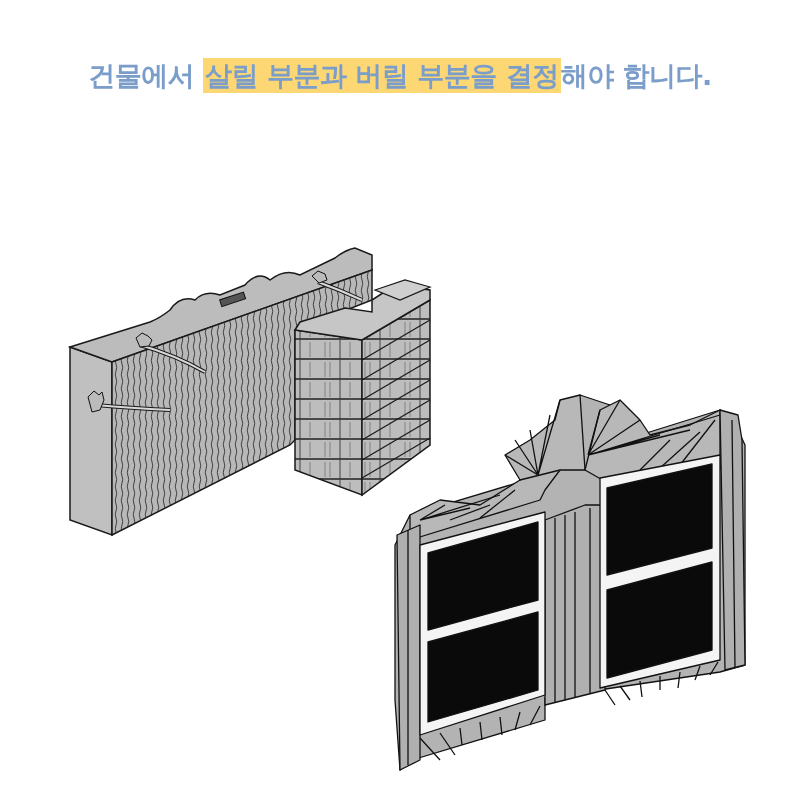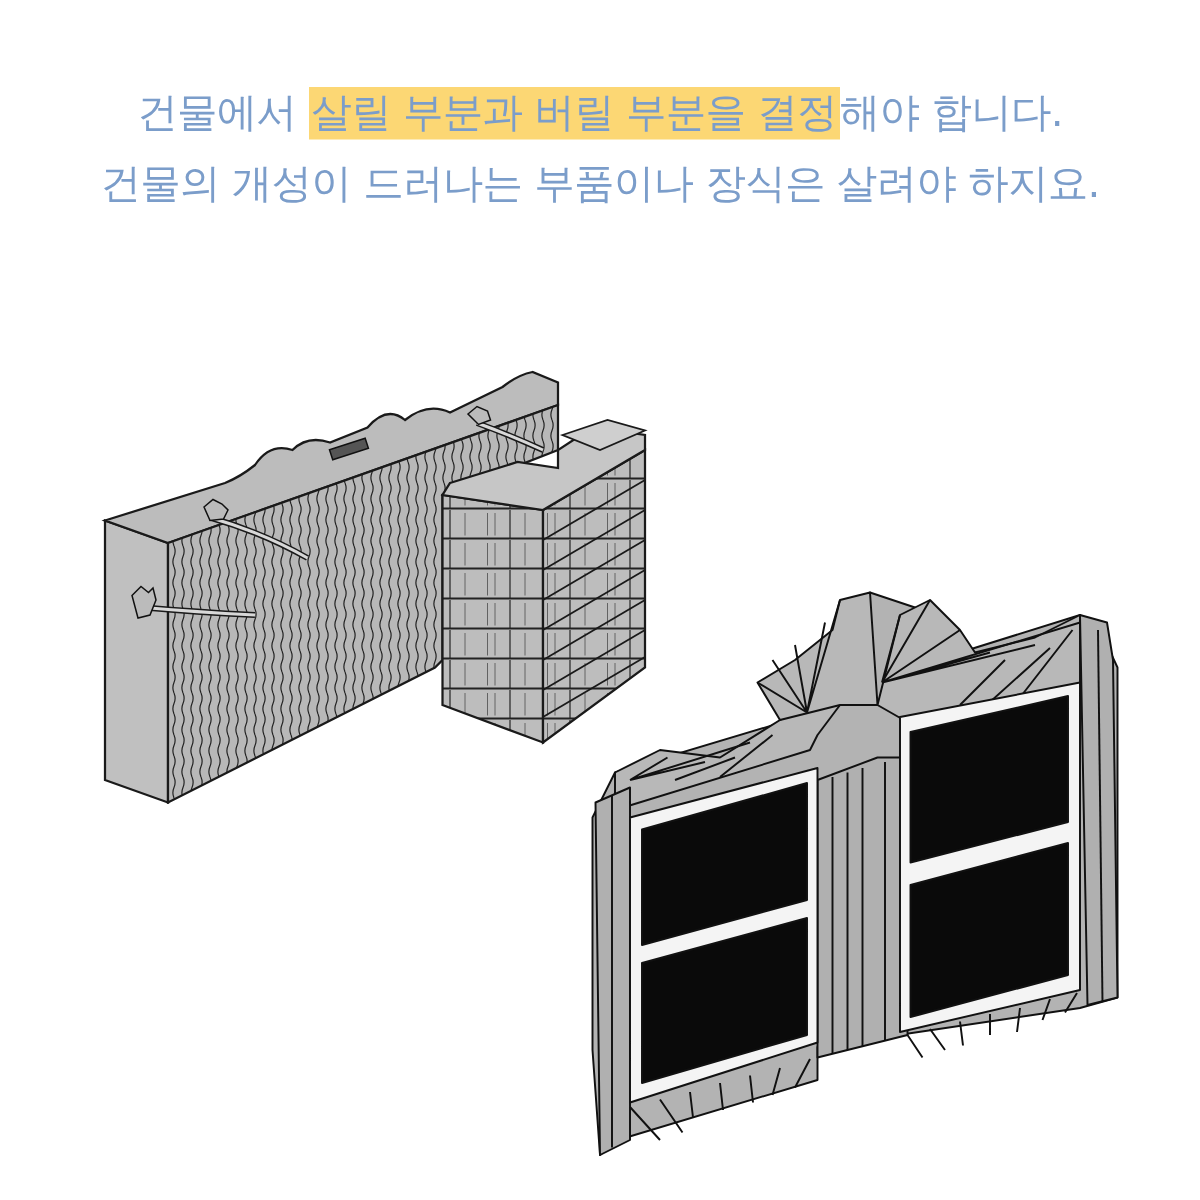--- a/index.html
+++ b/index.html
@@ -1,36 +1,35 @@
 <!DOCTYPE html>
 <html><head>
   <meta charset="utf-8">
   <style>
     html, body { margin: 0; padding: 0; background: #ffffff; }
     body { width: 800px; height: 800px; position: relative; overflow: hidden; }
     .caption {
       position: absolute; left: 0; top: 52px; width: 800px;
       text-align: center;
       font-family: "DejaVu Sans", sans-serif;
-      font-weight: normal;
+      font-weight: bold;
       font-size: 27px;
       line-height: 47px;
       color: #7b9dca;
       letter-spacing: -0.5px;
     }
     .caption .line { display: block; white-space: nowrap; }
     .caption .hl { background: #fcd774; padding: 2px 2px; }
     svg.art { position: absolute; left: 0; top: 0; }
   </style>
 </head>
 <body>
 
 <div class="caption">
   <span class="line"><span>건물에서 </span><span class="hl">살릴 부분과 버릴 부분을 결정</span><span>해야 합니다.</span></span>
-  <span class="line">건물의 개성이 드러나는 부품이나 장식은 살려야 하지요.</span>
 </div>
 
 <svg class="art" width="800" height="800" viewBox="0 0 800 800">
   <defs>
     <pattern id="grain" width="6" height="14" patternUnits="userSpaceOnUse">
       <rect width="6" height="14" fill="#b8b8b8"></rect>
       <path d="M2 0 Q3.5 3.5 2 7 Q0.5 10.5 2 14" stroke="#222" stroke-width="0.8" fill="none"></path>
     </pattern>
     <pattern id="bricks" width="40" height="20" patternUnits="userSpaceOnUse">
       <rect width="40" height="20" fill="#bdbdbd"></rect>

